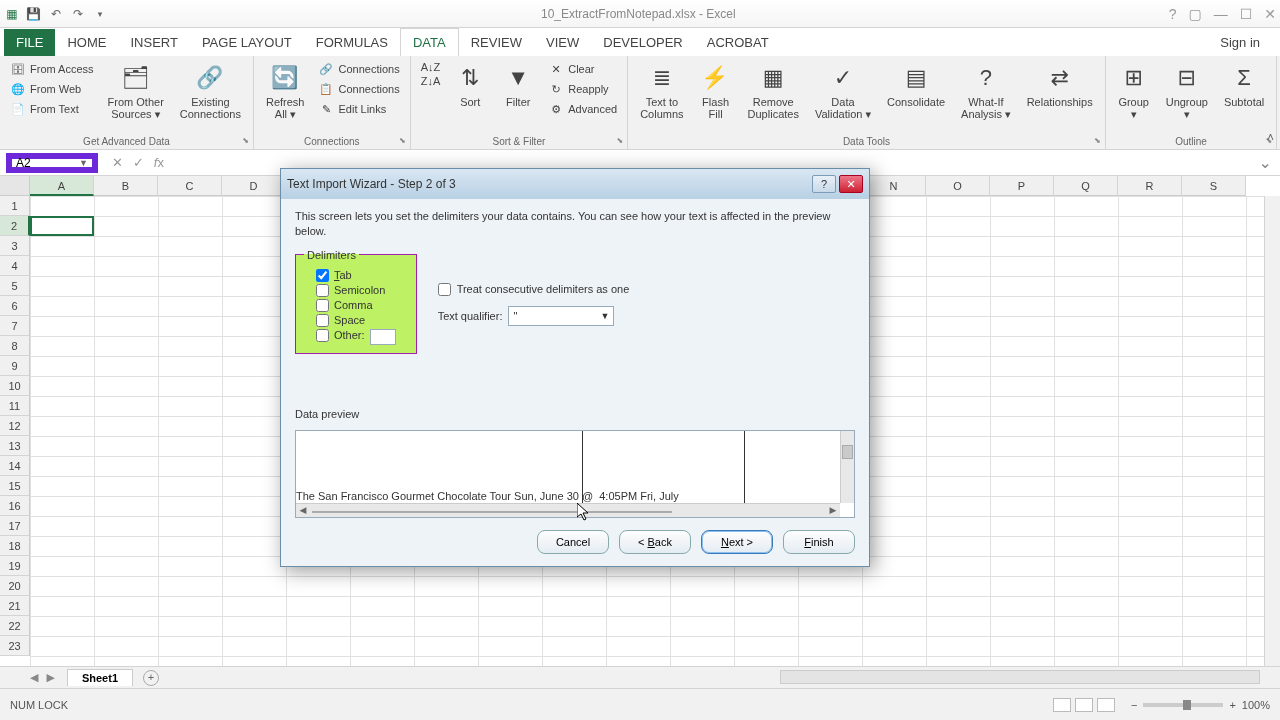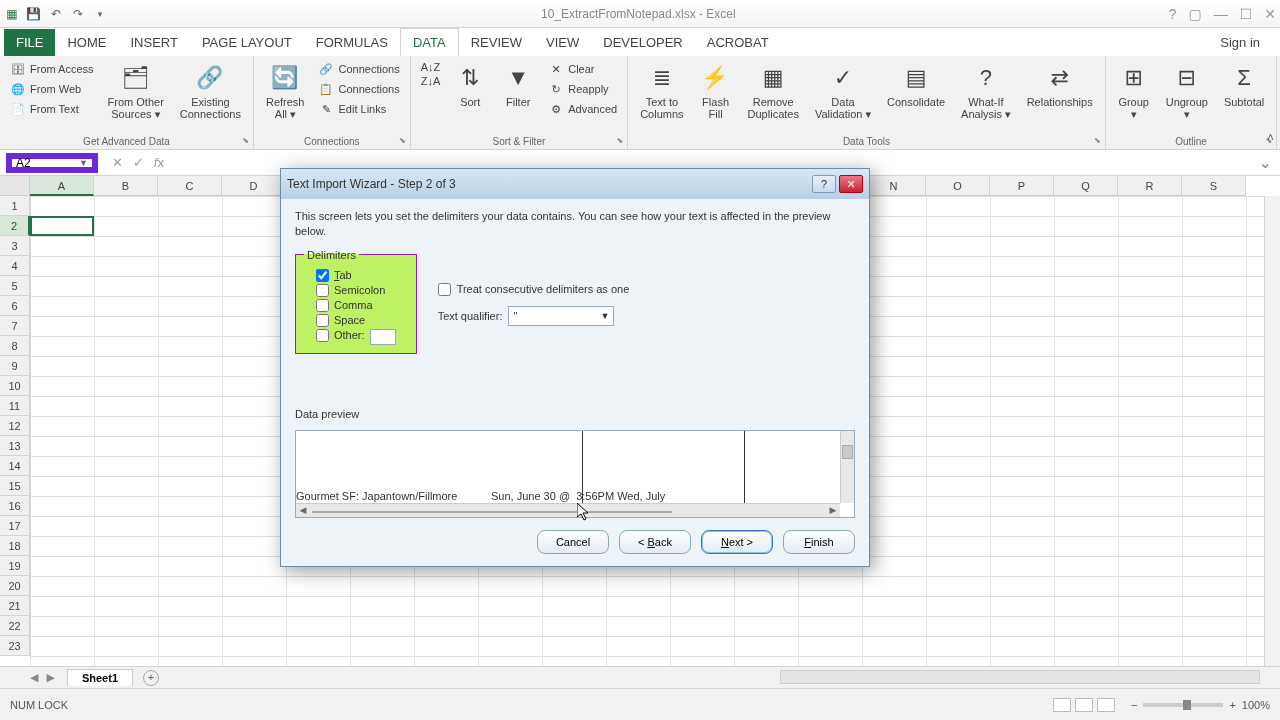--- a/index.html
+++ b/index.html
@@ -426,21 +426,21 @@
             <span style="font-size:9px">▼</span>
           </div>
         </div>
       </div>
 
       <div class="preview-label">Data preview</div>
       <div class="preview-box">
         <div class="preview-content" id="preview-content">
           <div class="colsep" style="left:286px"></div>
           <div class="colsep" style="left:448px"></div>
-        <div>Gourmet SF: Japantown/Fillmore           Sun, June 30 @  3:56PM Wed, July</div><div>The San Francisco Gourmet Chocolate Tour Sun, June 30 @  4:05PM Fri, July</div><div>The San Francisco Gourmet Chocolate Tour Mon, July  1 @ 12:54PM Fri, July</div></div>
+        <div>The San Francisco Gourmet Chocolate Tour Sun, June 30 @  4:05PM Fri, July</div><div>The San Francisco Gourmet Chocolate Tour Mon, July  1 @ 12:54PM Fri, July</div></div>
         <div class="preview-vsb">
             <div class="thumb"></div>
           </div>
         <div class="preview-hsb">
           <span class="arrow">◀</span>
             <div class="track">
               <div class="thumb2"></div>
             </div>
             <span class="arrow">▶</span>
         </div>

